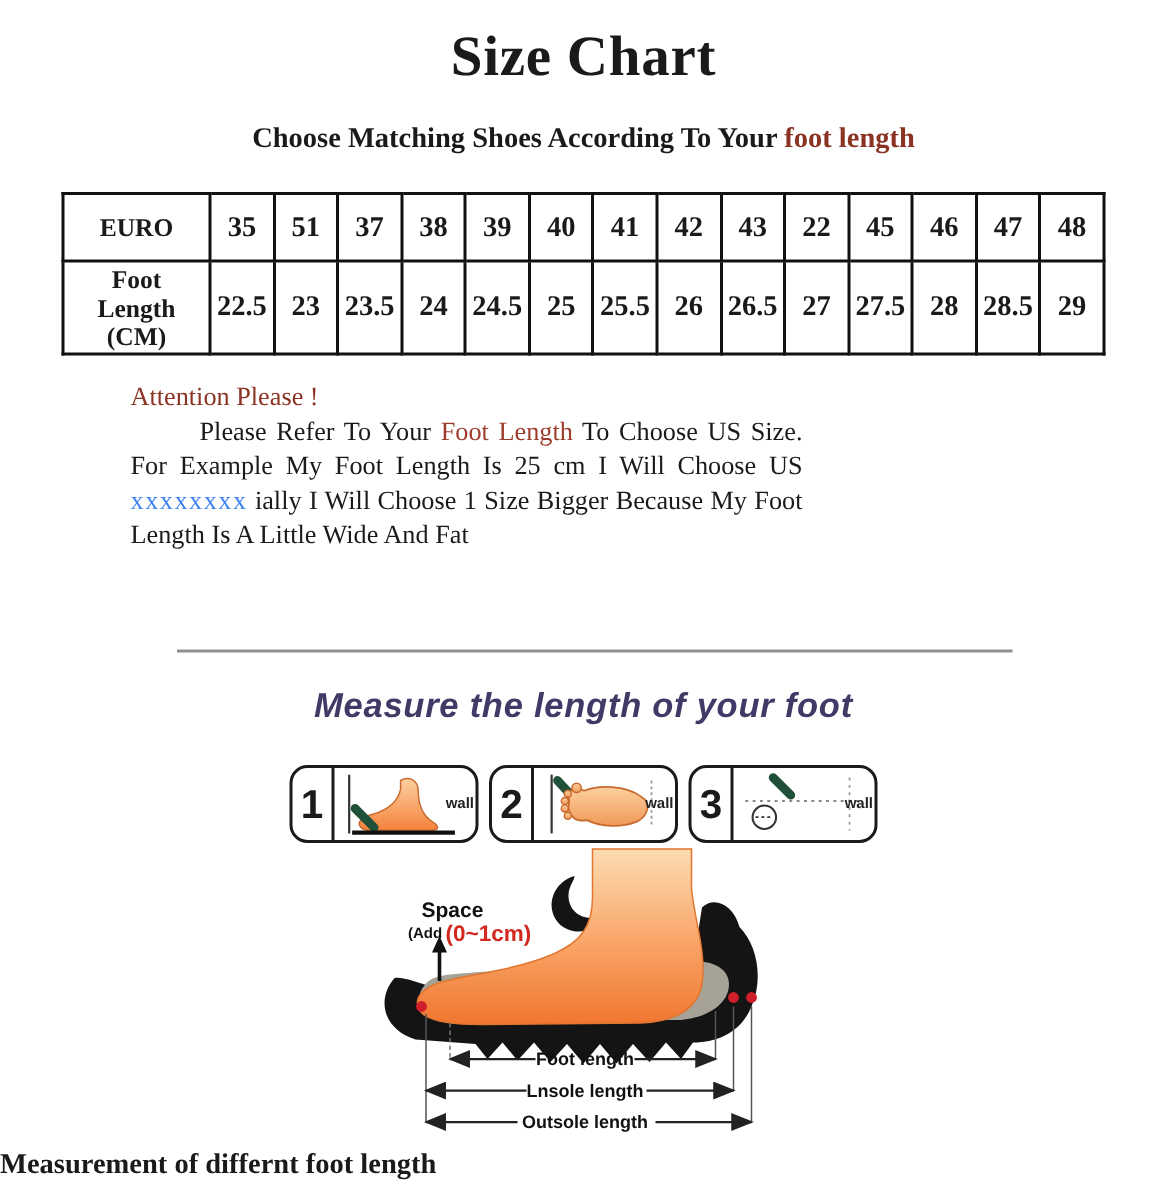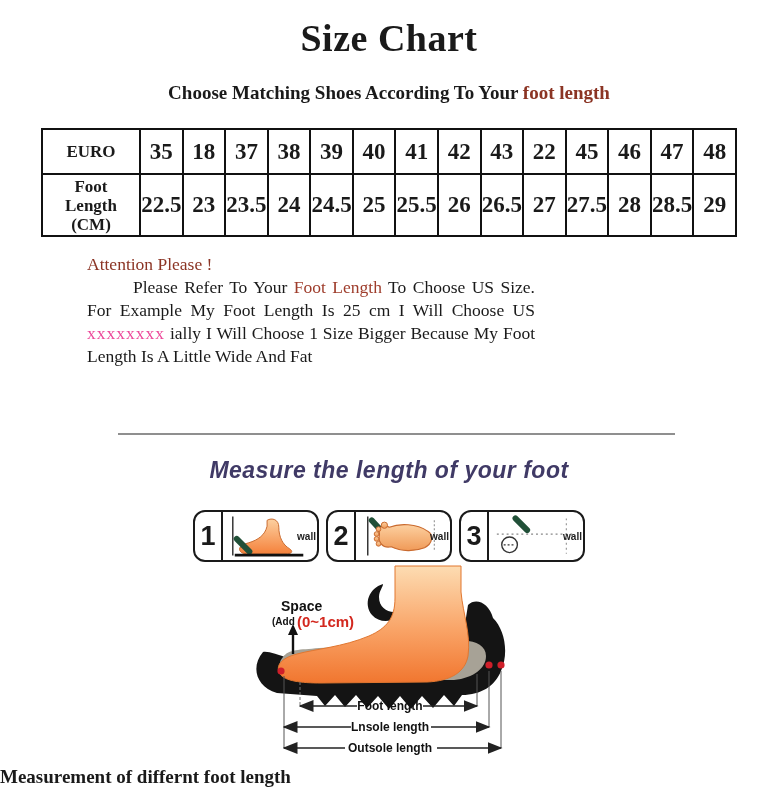--- a/index.html
+++ b/index.html
@@ -7,32 +7,32 @@
         font-family:"Liberation Serif","DejaVu Serif",serif;color:#1a1a1a;}
 
   
   .title{margin:16px 0 0;text-align:center;font-size:38px;font-weight:bold;letter-spacing:.5px;}
   .subtitle{margin:22px 0 0;text-align:center;font-size:19px;font-weight:bold;}
   .subtitle .hl{color:#8b3424;}
 
   
   table.size{border-collapse:collapse;margin:24px auto 0;table-layout:fixed;width:696px;}
   table.size th,table.size td{border:2.5px solid #111;text-align:center;vertical-align:middle;
-        font-weight:bold;font-size:23px;padding:0;}
+        font-weight:bold;font-size:19px;padding:0;}
   table.size tr:nth-child(1){height:45px;}
   table.size tr:nth-child(2){height:62px;}
   table.size .rowlab{width:88px;font-size:17px;line-height:19px;padding:0 4px;}
 
   
   .attention{position:relative;height:182px;margin-top:14px;}
   .attn-text{position:absolute;left:87px;top:2px;width:448px;font-size:17.5px;line-height:23px;}
   .attn-title{margin:0;color:#8b3424;}
   .attn-body{margin:0;text-align:justify;text-indent:46px;}
   .attn-body .hl{color:#9e3c2b;}
-  .attn-body .xx{color:#ec4899;letter-spacing:1px;}
+  .attn-body .xx{color:#3b82f6;letter-spacing:1px;}
   .sketch{position:absolute;left:505px;top:-12px;width:210px;text-align:center;}
   .sketch-caption{margin-top:6px;font-size:17px;line-height:20px;color:#1d1d1d;}
 
   .divider{border:none;border-top:2px solid #8f8f8f;width:557px;margin:0 0 0 118px;}
 
   
   .measure-heading{margin:22px 0 0;text-align:center;font-family:"Liberation Sans","DejaVu Sans",sans-serif;
         font-style:italic;font-weight:bold;font-size:23px;color:#403a66;letter-spacing:.5px;}
   .steps{display:flex;justify-content:center;gap:7px;margin-top:26px;}
   .step{display:flex;align-items:stretch;width:126px;height:52px;border:2.5px solid #1a1a1a;
@@ -59,21 +59,21 @@
 
   <h1 class="title">Size Chart</h1>
 
   <h2 class="subtitle"><span>Choose Matching Shoes According To Your </span><span class="hl">foot length</span></h2>
 
   <table class="size">
     <tbody>
         <tr>
           <th class="rowlab">EURO</th>
           <td>35</td>
-          <td>18</td>
+          <td>51</td>
           <td>37</td>
           <td>38</td>
           <td>39</td>
           <td>40</td>
           <td>41</td>
           <td>42</td>
           <td>43</td>
           <td>22</td>
           <td>45</td>
           <td>46</td>

